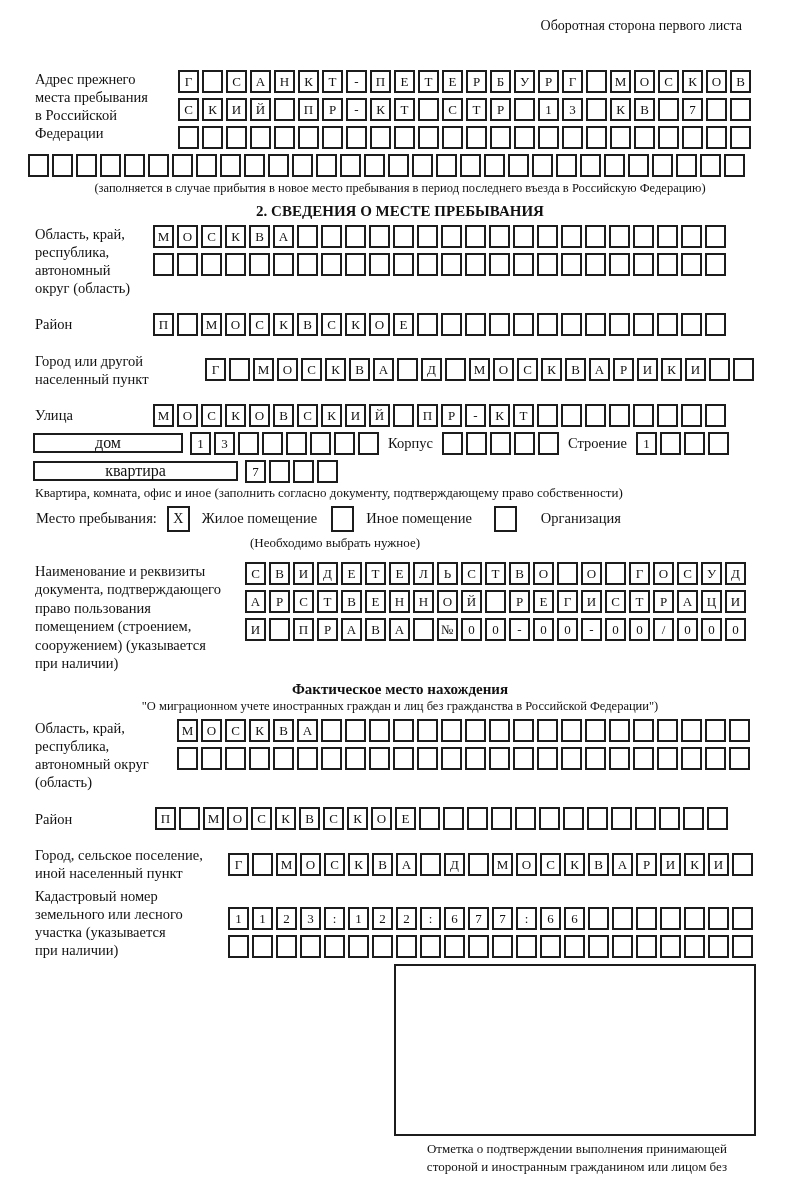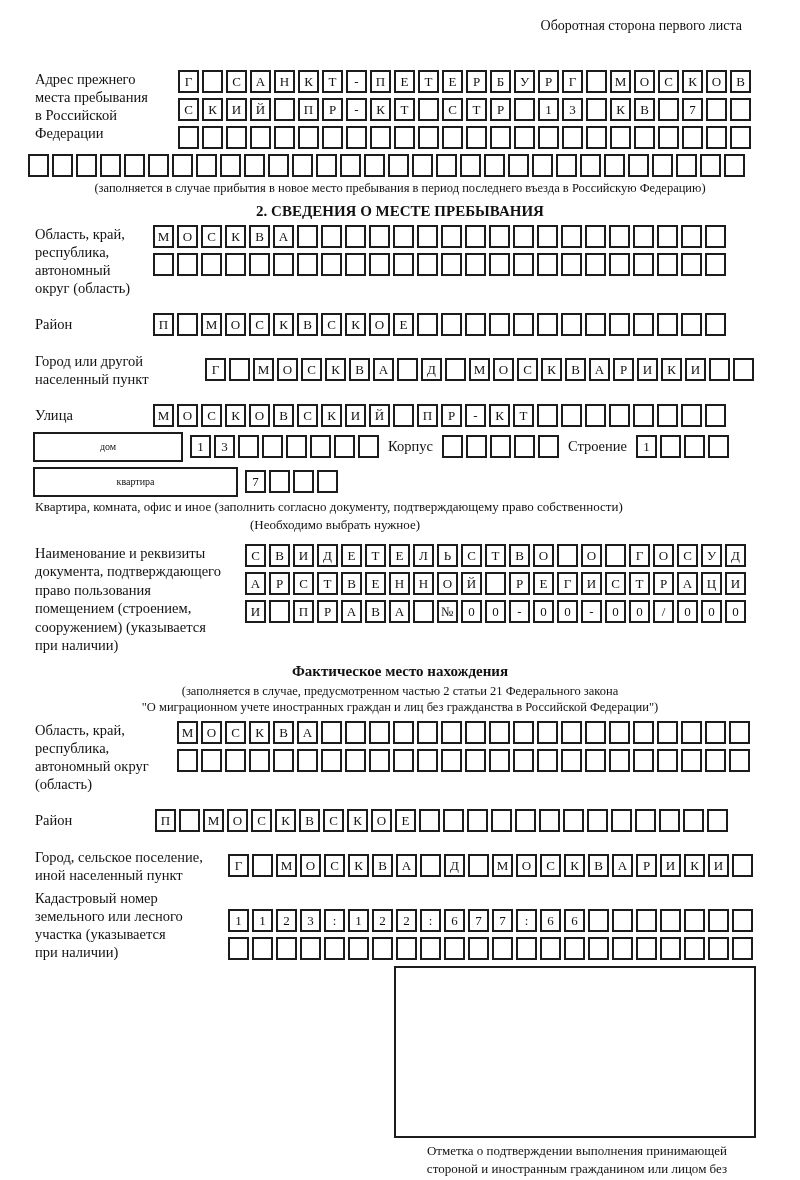--- a/index.html
+++ b/index.html
@@ -23,22 +23,22 @@
   .frow{display:flex;align-items:flex-start;margin-left:35px;}
   .flabel{font-size:14.5px;line-height:18px;white-space:pre-line;flex-shrink:0;}
   .w118{width:118px;} .w170{width:170px;} .w142{width:142px;} .w120{width:120px;} .w193{width:193px;} .w210{width:210px;line-height:18.5px;}
   .vcenter{align-items:center;}
   .note{text-align:center;font-size:12.5px;line-height:16.5px;margin-top:3px;}
   .sec-title{text-align:center;font-weight:bold;font-size:15px;margin-top:6px;}
   .caption{margin-left:35px;font-size:13px;line-height:15px;margin-top:2px;}
   
   .boxline{display:flex;align-items:center;margin-left:33px;margin-top:5px;}
   .field-box{
-    box-sizing:border-box;border:2px solid #1c1c1c;height:30px;
-    display:flex;align-items:center;justify-content:center;font-size:10px;
+    box-sizing:border-box;border:2px solid #1c1c1c;height:20px;
+    display:flex;align-items:center;justify-content:center;font-size:16px;
   }
   .bw150{width:150px;} .bw205{width:205px;}
   .inline-label{font-size:14.5px;margin:0 9px;text-align:right;}
   .gap7{margin-left:7px;}
   
   .chk-row{display:flex;align-items:center;margin-left:36px;margin-top:6px;font-size:14.5px;}
   .checkbox{
     box-sizing:border-box;width:23px;height:26px;border:2px solid #1c1c1c;
     display:flex;align-items:center;justify-content:center;font-size:14px;flex-shrink:0;
   }
@@ -368,20 +368,29 @@
     <div class="field-box bw205">квартира</div>
     <div class="cellrow gap7">
         <div class="cell">7</div>
         <div class="cell"></div>
         <div class="cell"></div>
         <div class="cell"></div>
       </div>
   </div>
   <div class="caption">Квартира, комната, офис и иное (заполнить согласно документу, подтверждающему право собственности)</div>
 
+  <div class="chk-row">
+    <span>Место пребывания:</span>
+    <div class="checkbox" style="margin-left:10px">X</div>
+    <span style="margin-left:12px">Жилое помещение</span>
+    <div class="checkbox" style="margin-left:14px"></div>
+    <span style="margin-left:12px">Иное помещение</span>
+    <div class="checkbox" style="margin-left:22px"></div>
+    <span style="margin-left:24px">Организация</span>
+  </div>
   <div class="chk-note">(Необходимо выбрать нужное)</div>
 
   <div class="frow mt7">
     <div class="flabel w210">Наименование и реквизиты
 документа, подтверждающего
 право пользования
 помещением (строением,
 сооружением) (указывается
 при наличии)</div>
     <div class="rows">
@@ -451,21 +460,20 @@
           <div class="cell">0</div>
           <div class="cell">/</div>
           <div class="cell">0</div>
           <div class="cell">0</div>
           <div class="cell">0</div>
         </div>
     </div>
   </div>
 
   <div class="sec-title mt8">Фактическое место нахождения</div>
-  <div class="note">(заполняется в случае, предусмотренном частью 2 статьи 21 Федерального закона</div>
   <div class="note" style="margin-top:0">"О миграционном учете иностранных граждан и лиц без гражданства в Российской Федерации")</div>
 
   <div class="frow mt5">
     <div class="flabel w142">Область, край,
 республика,
 автономный округ
 (область)</div>
     <div class="rows">
       <div class="cellrow">
           <div class="cell">М</div>

